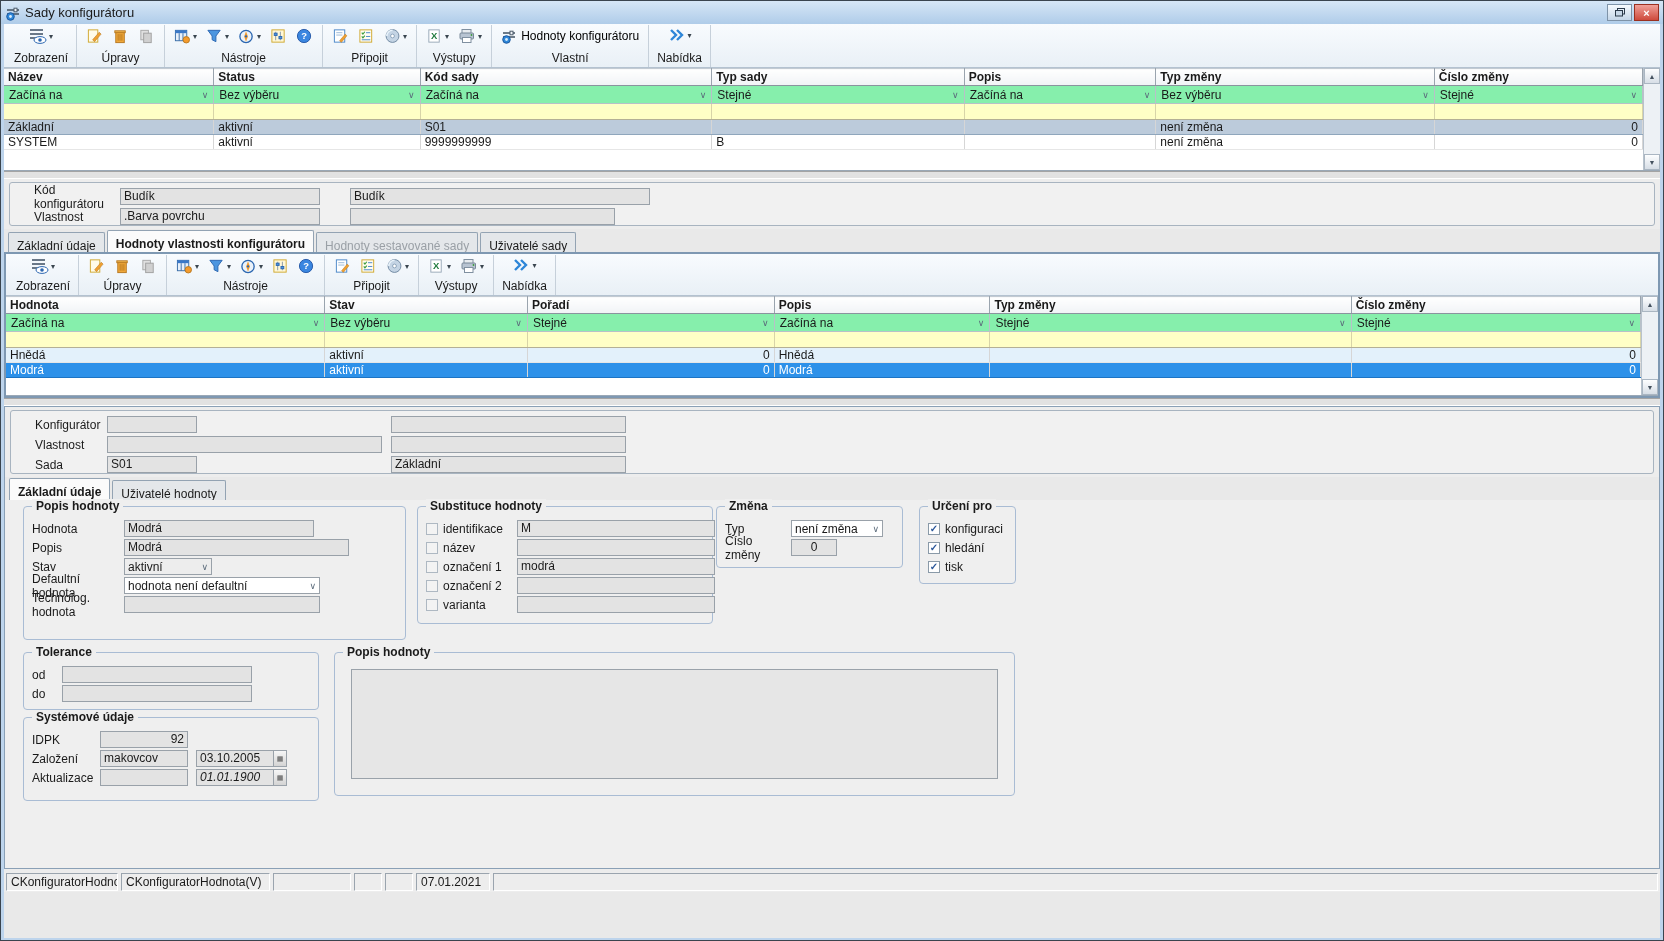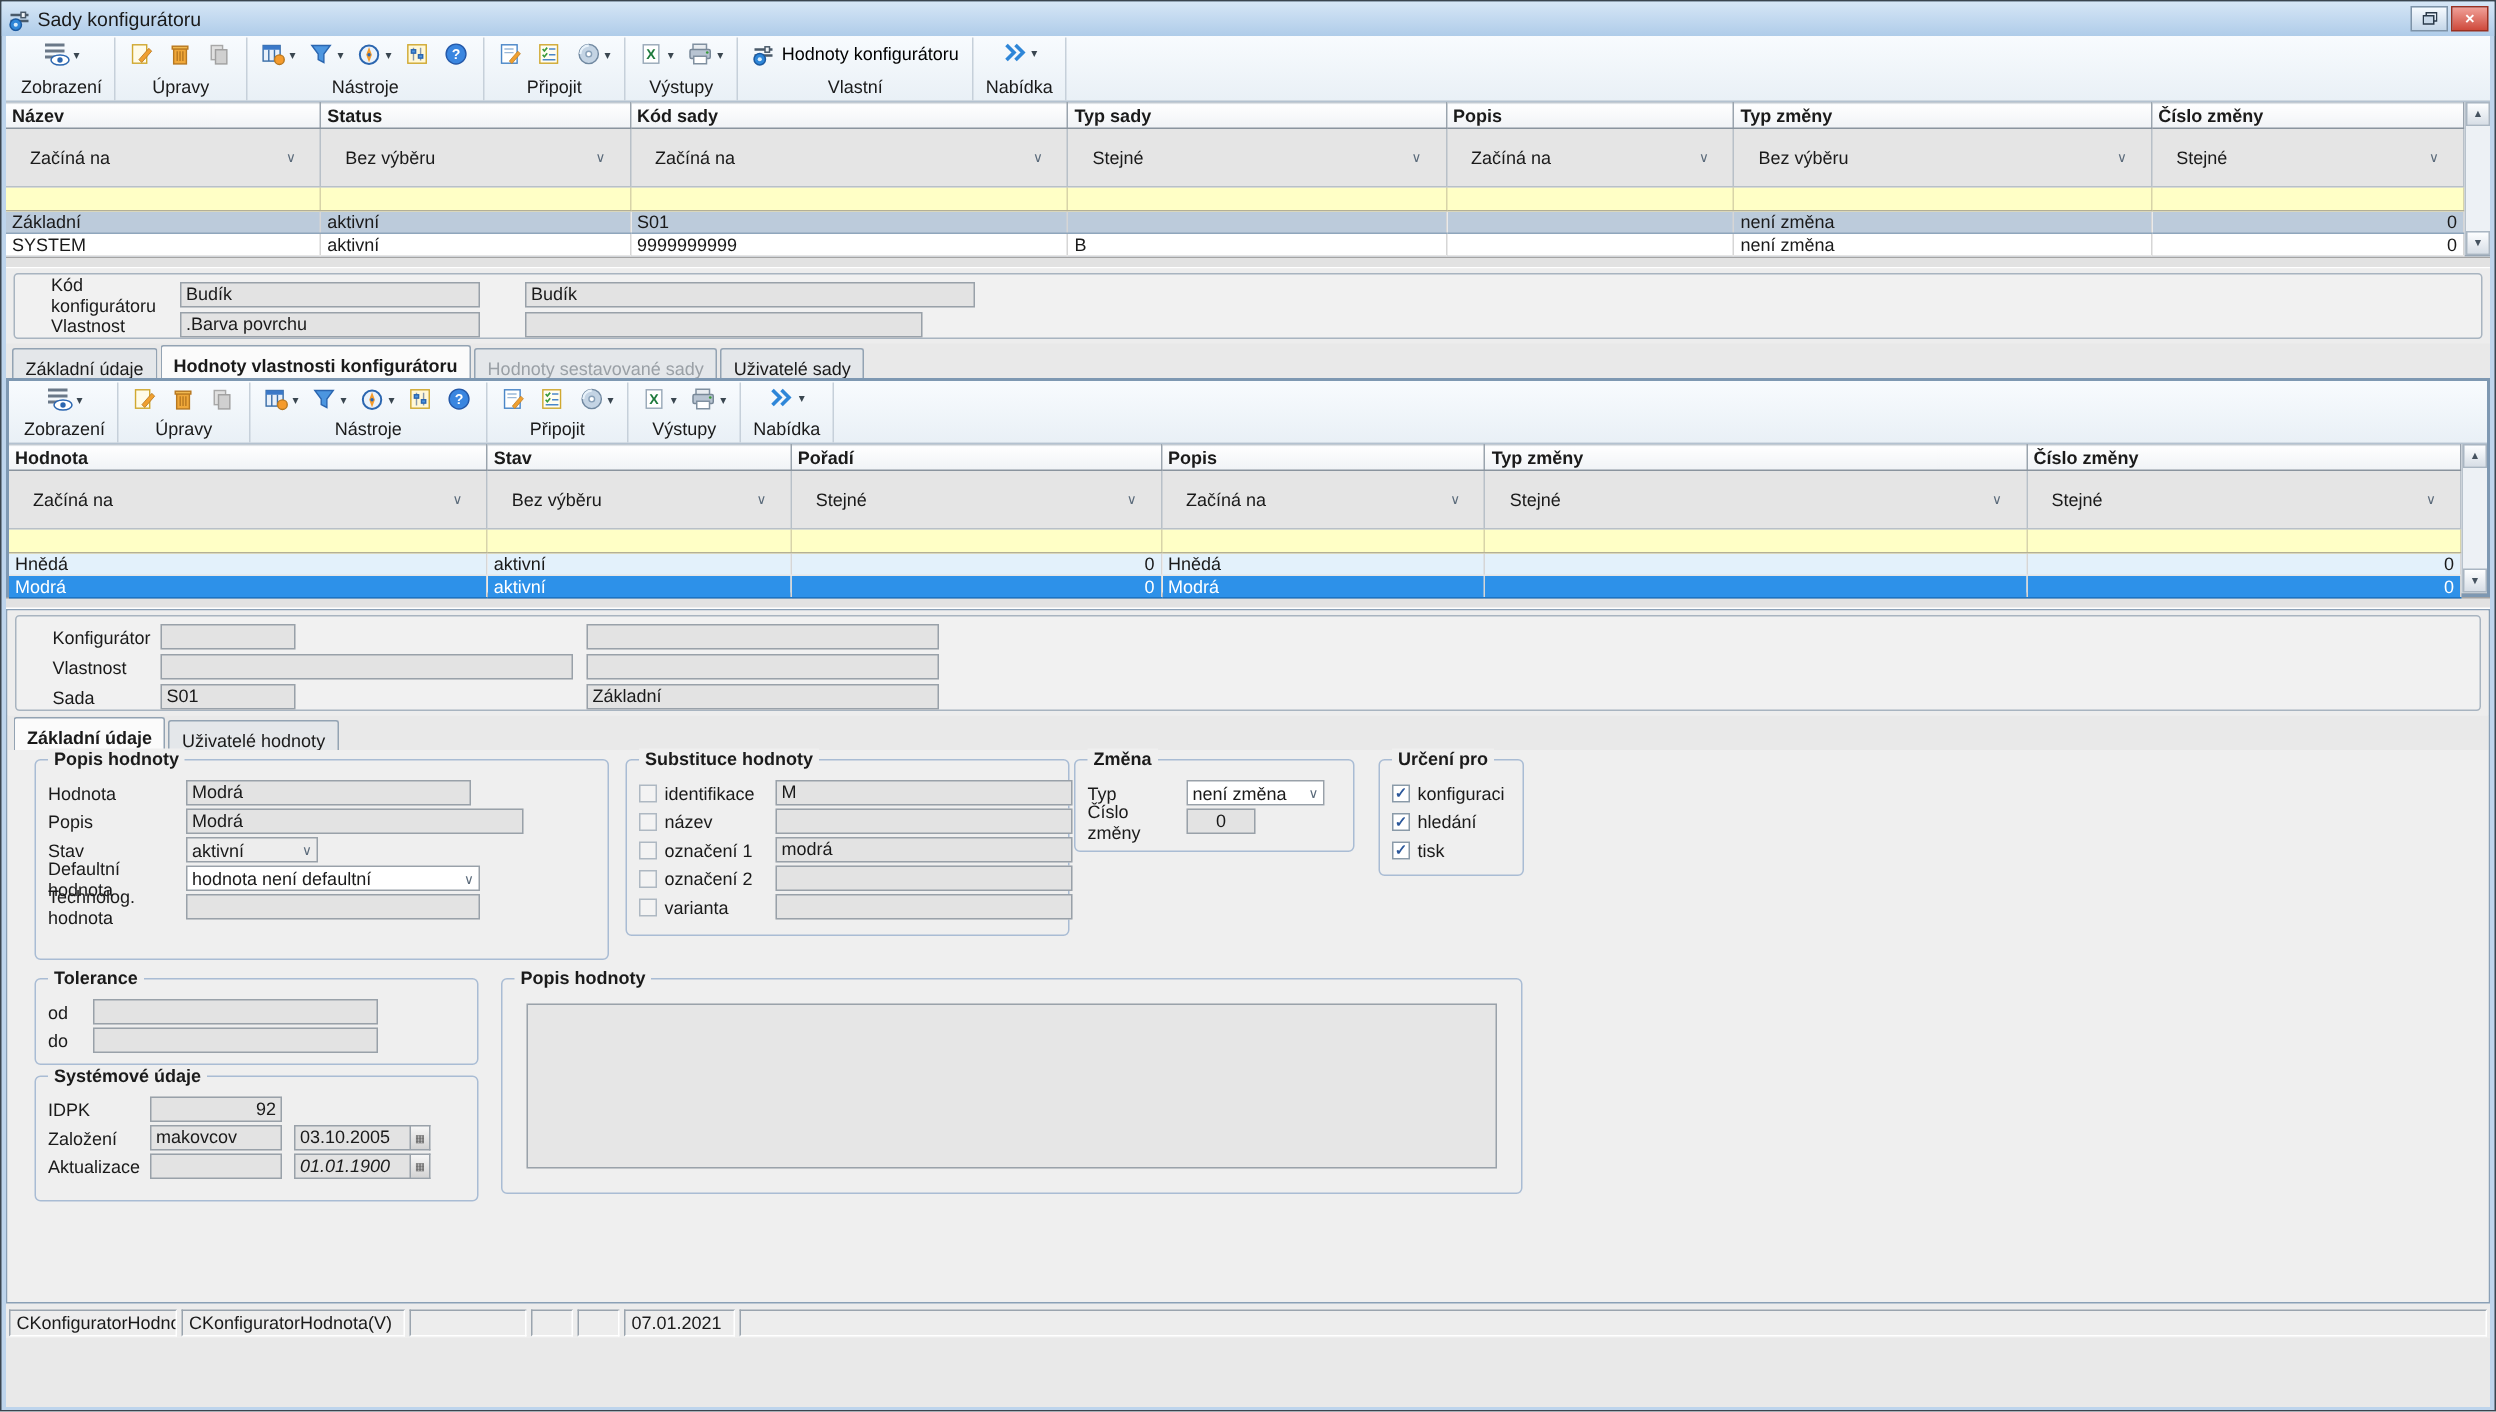--- a/index.html
+++ b/index.html
@@ -25,21 +25,21 @@
   .tbtn{display:flex;align-items:center;background:none;border:none;padding:1px;cursor:default;}
   .dd{font-size:8px;color:#3A4650;margin-left:2px;}
   .tbtn-text{font-size:12px;margin-left:4px;white-space:nowrap;}
   
   .gridblock{position:relative;background:#FFF;border-bottom:1px solid #9AA8B6;flex:none;}
   .gb1{height:103px;}
   .gb2{height:100px;}
   table.grid{border-collapse:collapse;table-layout:fixed;width:calc(100% - 17px);font-size:12px;}
   .grid th{font-weight:bold;text-align:left;padding:1px 4px;height:17px;white-space:nowrap;overflow:hidden;
     border-right:1px solid #9AA4AE;border-bottom:1px solid #8A949E;border-top:1px solid #C2CAD2;background:linear-gradient(#FFFFFF,#F0F3F6);}
-  .filterrow td{height:18px;padding:12px;border-right:1px solid #B8C0C8;border-bottom:1px solid #B8C0C8;background:#e5e5e5;}
+  .filterrow td{height:18px;padding:1px;border-right:1px solid #B8C0C8;border-bottom:1px solid #B8C0C8;background:#86efac;}
   .combo{display:flex;align-items:center;justify-content:space-between;height:100%;padding:0 4px;font-size:12px;white-space:nowrap;overflow:hidden;}
   .chev{font-size:9px;color:#5A6A7A;flex:none;}
   .inputrow td{height:16px;background:#FFFFC6;border-right:1px solid #D8D4A8;border-bottom:1px solid #B4B096;}
   .grid tbody td{height:15px;padding:0 4px;border-right:1px solid #D6D6D6;border-bottom:1px solid #E6E6E6;white-space:nowrap;overflow:hidden;}
   tr.selgray td{background:#BCCBDB;border-top:1px solid #8FA6BC;border-bottom:1px solid #8FA6BC;}
   tr.lblue td{background:#E3F1FB;}
   tr.selblue td{background:#2D91E9;color:#FFF;border-bottom:1px solid #1C74C4;}
   td.num{text-align:right;}
   .vscroll{position:absolute;top:0;right:0;bottom:0;width:17px;background:#EDF1F5;border-left:1px solid #B8C2CC;
     display:flex;flex-direction:column;justify-content:space-between;}

